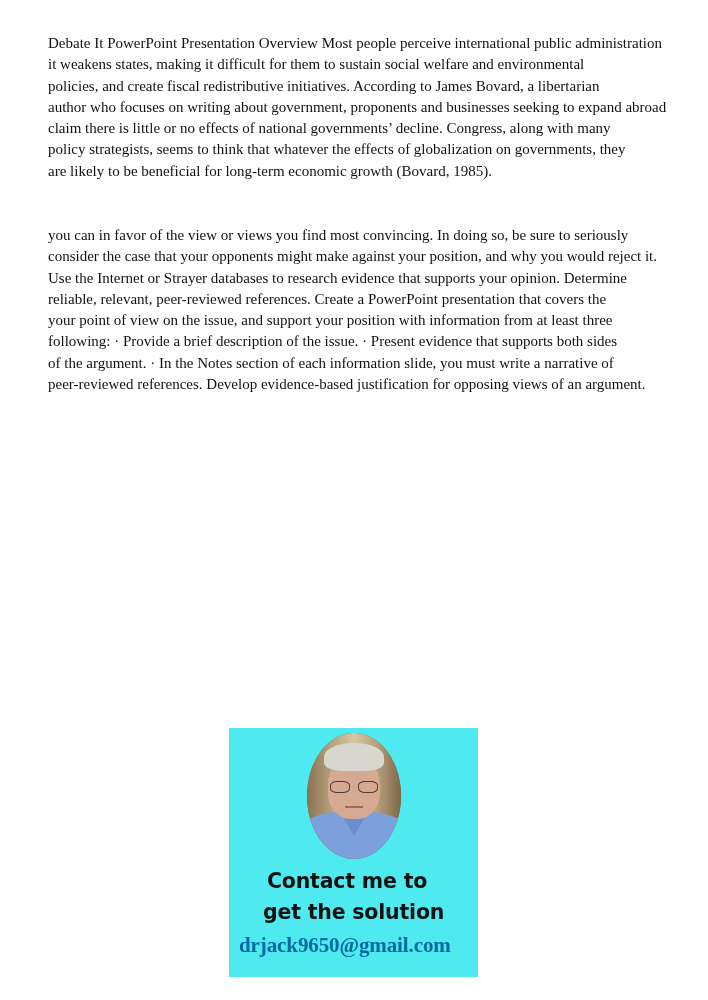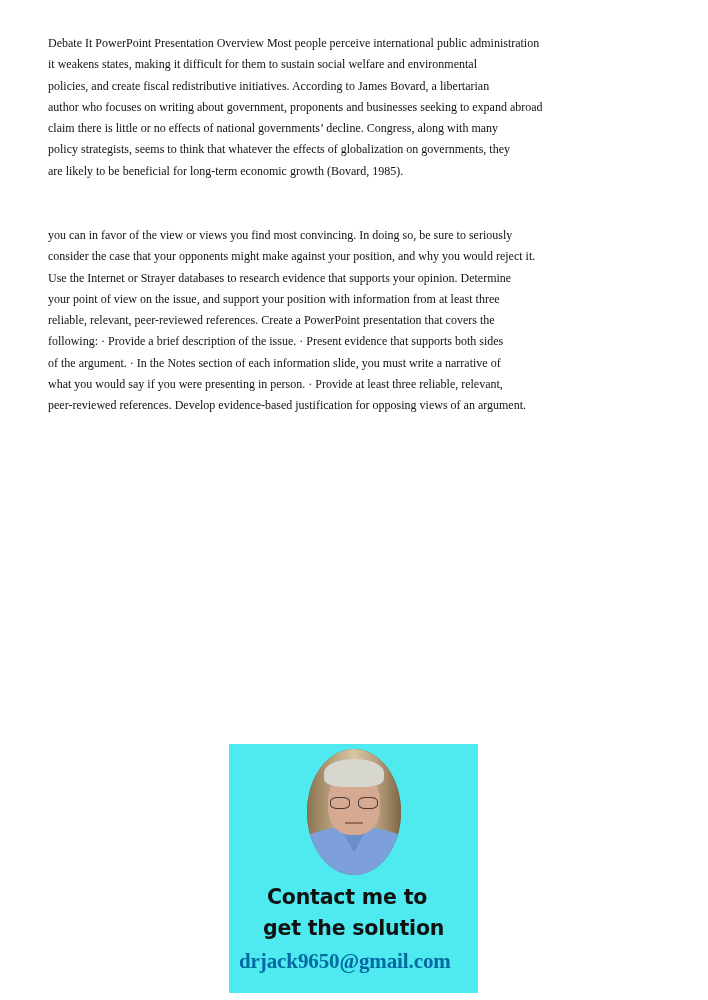--- a/index.html
+++ b/index.html
@@ -17,40 +17,39 @@
     }
     .page {
       position: absolute;
       left: 0; top: 0;
       width: 708px; height: 1000px;
     }
     .paragraph {
       position: absolute;
       left: 48px;
       width: 640px;
-      font-size: 12px;
+      font-size: 15px;
       line-height: 21.3px;
       white-space: nowrap;
     }
     .paragraph .line {
       display: block;
       height: 21.3px;
     }
     #para-overview { top: 33px; }
     #para-instructions { top: 225px; }
 
     .promo {
       position: absolute;
       left: 229px;
       top: 728px;
       width: 249px;
       height: 249px;
       background: #4eeaf0;
       overflow: hidden;
-      margin-top: 16px;
     }
     .portrait {
       position: absolute;
       left: 78px;
       top: 5px;
       width: 94px;
       height: 126px;
       border-radius: 50%;
       overflow: hidden;
       background: #6d5a45;
@@ -136,25 +135,24 @@
     <span class="line">author who focuses on writing about government, proponents and businesses seeking to expand abroad</span>
     <span class="line">claim there is little or no effects of national governments’ decline. Congress, along with many</span>
     <span class="line">policy strategists, seems to think that whatever the effects of globalization on governments, they</span>
     <span class="line">are likely to be beneficial for long-term economic growth (Bovard, 1985).</span>
   </div>
 
   <div class="paragraph" id="para-instructions">
     <span class="line">you can in favor of the view or views you find most convincing. In doing so, be sure to seriously</span>
     <span class="line">consider the case that your opponents might make against your position, and why you would reject it.</span>
     <span class="line">Use the Internet or Strayer databases to research evidence that supports your opinion. Determine</span>
+    <span class="line">reliable, relevant, peer-reviewed references. Create a PowerPoint presentation that covers the</span>
     <span class="line">your point of view on the issue, and support your position with information from at least three</span>
-    <span class="line">reliable, relevant, peer-reviewed references. Create a PowerPoint presentation that covers the</span>
     <span class="line">following: · Provide a brief description of the issue. · Present evidence that supports both sides</span>
     <span class="line">of the argument. · In the Notes section of each information slide, you must write a narrative of</span>
-    <span class="line">what you would say if you were presenting in person. · Provide at least three reliable, relevant,</span>
     <span class="line">peer-reviewed references. Develop evidence-based justification for opposing views of an argument.</span>
   </div>
 
   <div class="promo">
     <div class="portrait">
       <div class="bg-wall"></div>
       <div class="neck"></div>
       <div class="shirt"></div>
       <div class="collar"></div>
       <div class="face"></div>

